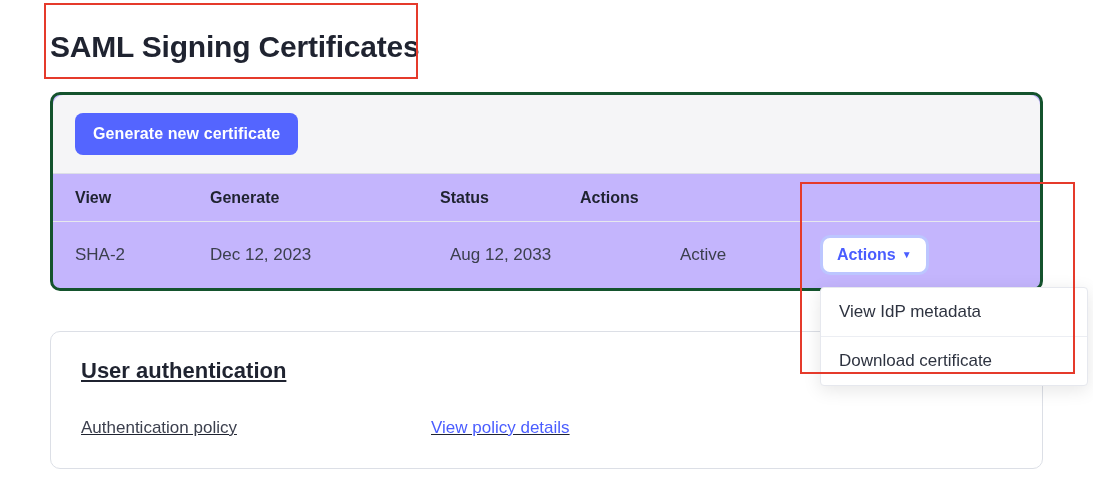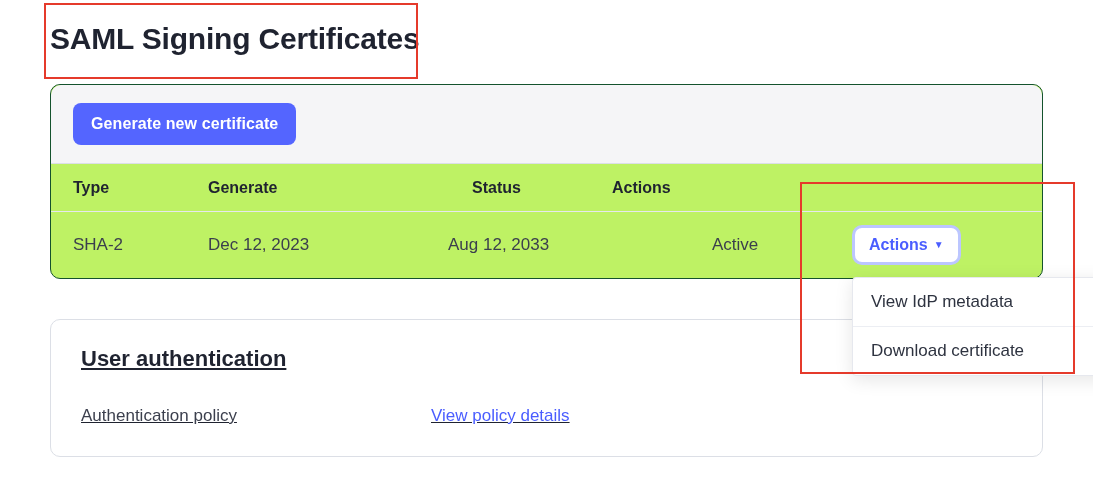--- a/index.html
+++ b/index.html
@@ -5,36 +5,36 @@
     * { box-sizing: border-box; margin: 0; padding: 0; }
     body {
       font-family: -apple-system, BlinkMacSystemFont, "Segoe UI", Helvetica, Arial, sans-serif;
       color: #1f2330;
       background: #ffffff;
       width: 1093px;
       height: 501px;
       position: relative;
     }
     .page {
-      padding: 12px 50px 0 50px;
+      padding: 20px 50px 0 50px;
     }
     .section-title {
       font-size: 30px;
       font-weight: 600;
       color: #1f2330;
       letter-spacing: -0.2px;
       margin-bottom: 28px;
       margin-top: 10px;
       display: inline-block;
     }
     .card {
-      border: 1px solid #14532d;
+      border: 3px solid #14532d;
       border-radius: 10px;
       overflow: visible;
-      background: #bef264;
+      background: #c4b5fd;
       position: relative;
     }
     .card-header {
       background: #f5f5f7;
       padding: 18px 22px;
       border-bottom: 1px solid #dcdfe6;
       border-radius: 10px 10px 0 0;
     }
     .btn-primary {
       background: #5465ff;
@@ -65,21 +65,21 @@
     .tbl-body {
       font-size: 17px;
       color: #3b3f4d;
       height: 66px;
       border-bottom-left-radius: 10px;
       border-bottom-right-radius: 10px;
     }
     .col-type    { flex: 0 0 135px; }
     .col-created { flex: 0 0 240px; }
     .col-expires { flex: 0 0 230px; }
-    .col-status  { flex: 0 0 140px; margin-left: 34px; }
+    .col-status  { flex: 0 0 140px; }
     .col-actions { flex: 0 0 120px; position: relative; }
     .actions-btn {
       display: inline-flex;
       align-items: center;
       gap: 6px;
       color: #4a5dff;
       font-weight: 700;
       font-size: 16px;
       padding: 8px 14px;
       border: 3px solid #bcc6ff;
@@ -165,21 +165,21 @@
 
   <h1 class="section-title">SAML Signing Certificates</h1>
 
   <div class="card">
     <div class="card-header">
       <button class="btn-primary">Generate new certificate</button>
     </div>
 
     <div class="tbl">
       <div class="tbl-row tbl-head">
-        <div class="col-type">Type</div>
+        <div class="col-type">View</div>
         <div class="col-expires">Generate</div>
         <div class="col-status">Status</div>
         <div class="col-actions">Actions</div>
       </div>
 
       <div class="tbl-row tbl-body">
         <div class="col-type">SHA-2</div>
         <div class="col-created">Dec 12, 2023</div>
         <div class="col-expires">Aug 12, 2033</div>
         <div class="col-status">Active</div>

